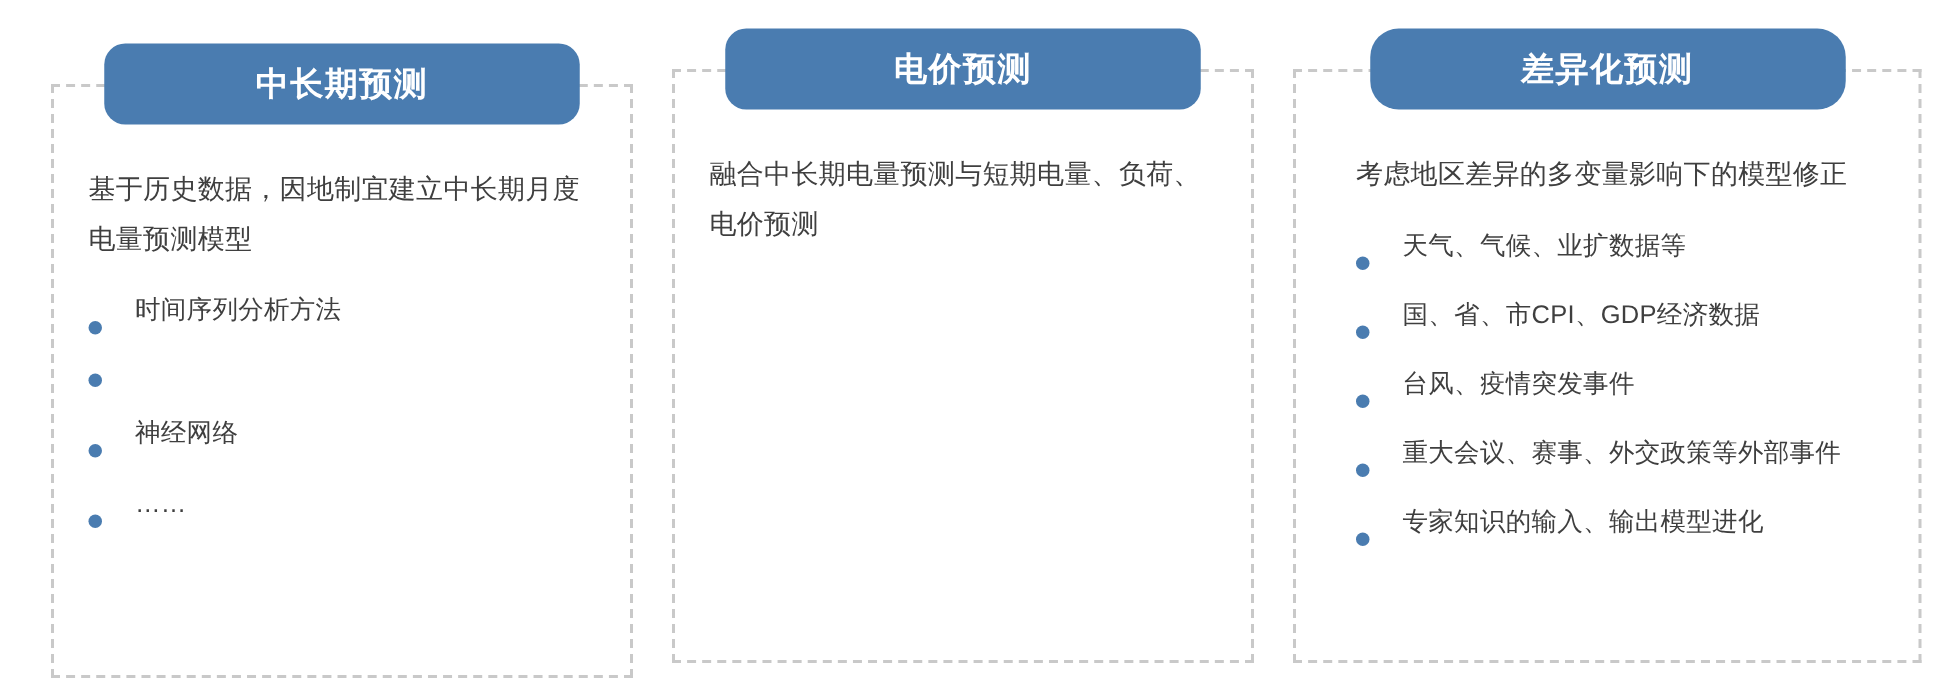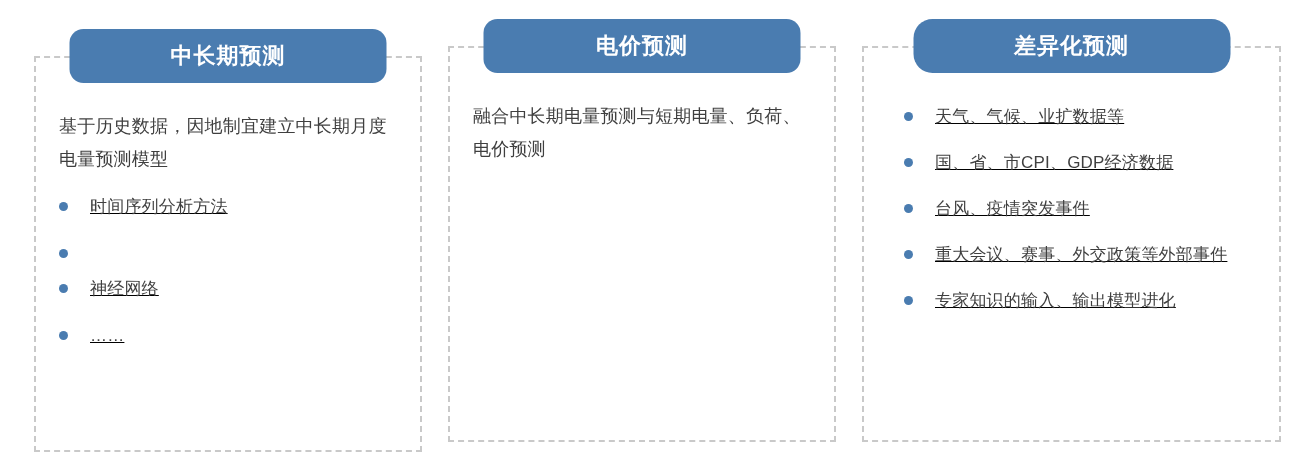--- a/index.html
+++ b/index.html
@@ -67,23 +67,22 @@
   }
 
   .bullets {
     list-style: none;
     margin: 0;
     padding: 0;
   }
 
   .bullet-row {
     display: flex;
-    align-items: flex-start;
+    align-items: flex-end;
     margin-bottom: 14px;
-    text-decoration: underline;
   }
 
   .bullet-dot {
     flex: 0 0 auto;
     width: 9px;
     height: 9px;
     border-radius: 50%;
     background: #4a7cb0;
     margin-top: 12px;
     margin-right: 22px;
@@ -147,20 +146,21 @@
     <div class="panel-body">
       <p class="intro">融合中长期电量预测与短期电量、负荷、电价预测</p>
     </div>
   </section>
 
   <section class="panel" id="panel-3">
     <div class="panel-header">
       <span>差异化预测</span>
     </div>
     <div class="panel-body">
+      <p class="intro">考虑地区差异的多变量影响下的模型修正</p>
       <ul class="bullets">
         <li class="bullet-row">
           <span class="bullet-dot"></span>
           <span class="bullet-text">天气、气候、业扩数据等</span>
         </li>
         <li class="bullet-row">
           <span class="bullet-dot"></span>
           <span class="bullet-text">国、省、市CPI、GDP经济数据</span>
         </li>
         <li class="bullet-row">

